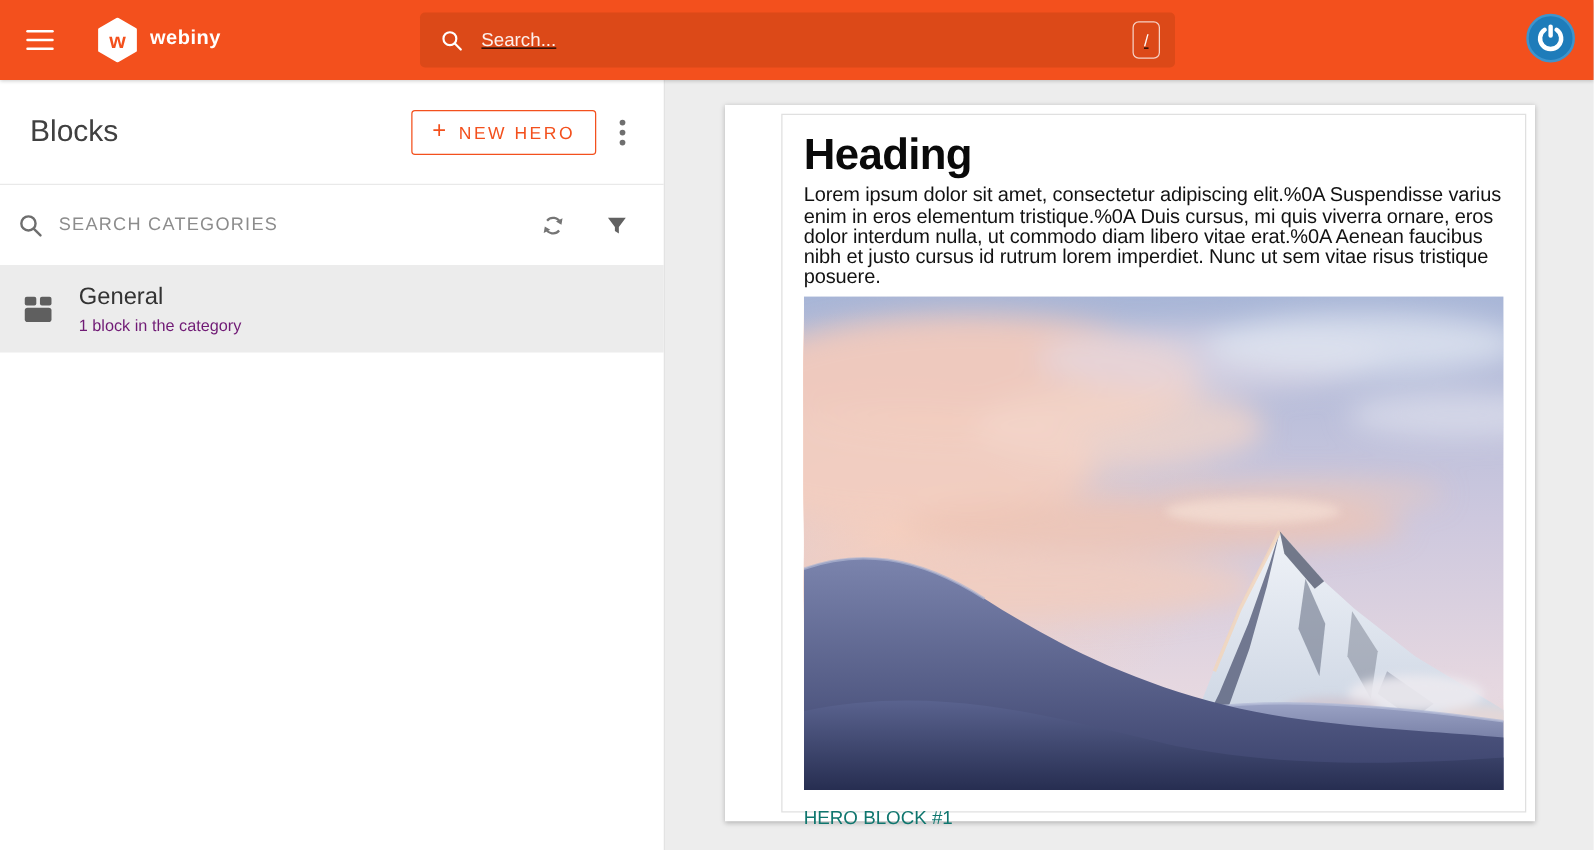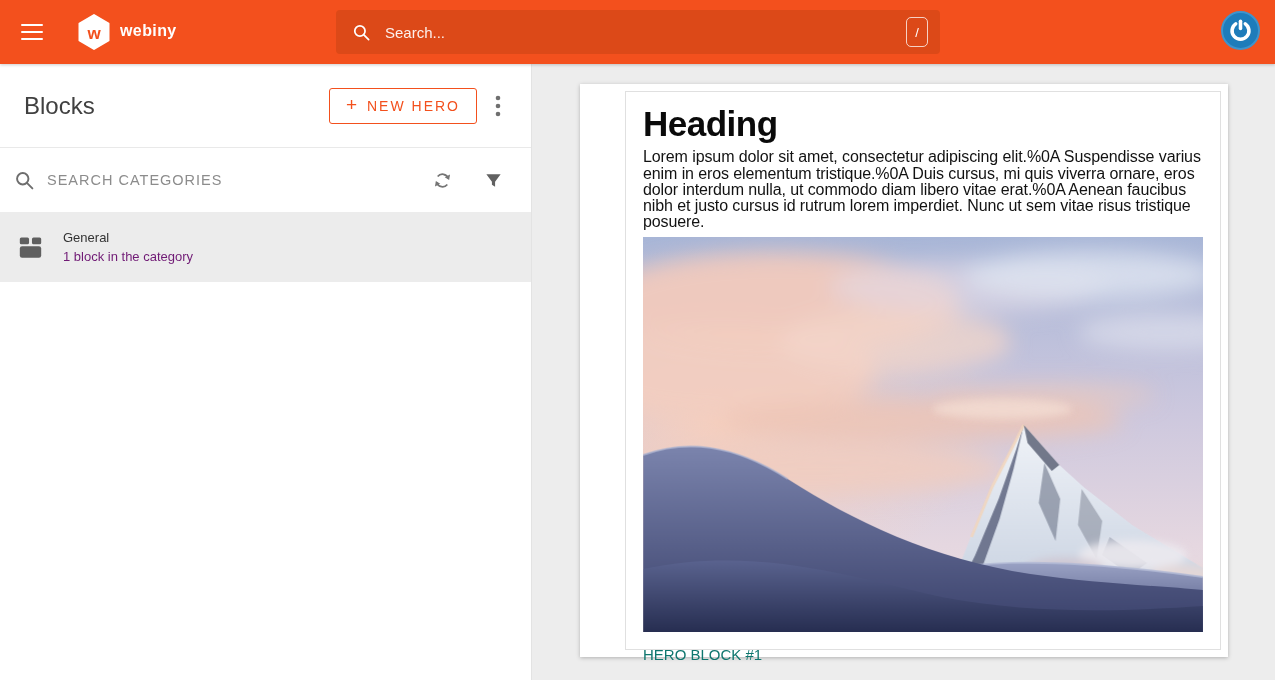--- a/index.html
+++ b/index.html
@@ -17,21 +17,21 @@
   *{margin:0;padding:0;box-sizing:border-box;}
   html,body{width:1275px;height:680px;overflow:hidden;}
   body{font-family:"Liberation Sans","DejaVu Sans",sans-serif;background:#fff;}
 
   
   .topbar{position:relative;height:64px;background:var(--primary);box-shadow:0 1px 3px rgba(0,0,0,.2);z-index:5;}
   .menu-btn{position:absolute;left:21px;top:24px;width:22px;height:16px;display:flex;flex-direction:column;justify-content:space-between;background:none;border:none;cursor:pointer;}
   .menu-btn span{display:block;height:2.4px;background:#fff;border-radius:1px;}
   .brand{position:absolute;left:77px;top:14px;display:flex;align-items:center;gap:9px;cursor:pointer;}
   .brand-text{color:#fff;font-size:16px;font-weight:700;letter-spacing:.4px;line-height:1;padding-bottom:3px;}
-  .searchbar{position:absolute;left:336px;top:10px;width:604px;height:44px;background:var(--topbar-search-bg);border-radius:4px;display:flex;align-items:center;padding:0 12px 0 16px;}
+  .searchbar{position:absolute;left:336px;top:10px;width:604px;height:44px;background:var(--topbar-search-bg);border-radius:4px;display:flex;align-items:center;padding:0 12px 0 16px;text-decoration:underline;}
   .searchbar input{flex:1;margin-left:14px;background:transparent;border:none;outline:none;color:#fff;font-size:15px;font-family:inherit;}
   .searchbar input::placeholder{color:rgba(255,255,255,.92);}
   .kbd{width:22px;height:30px;border:1px solid rgba(255,255,255,.75);border-radius:5px;color:#fff;font-size:13px;display:flex;align-items:center;justify-content:center;}
   .avatar{position:absolute;right:15px;top:11px;width:39px;height:39px;border-radius:50%;background:var(--avatar-blue);border:2px solid #3e94cd;display:flex;align-items:center;justify-content:center;cursor:pointer;}
 
   
   .content{display:flex;height:616px;}
   .sidebar{width:532px;background:#fff;border-right:1px solid #e3e3e3;}
   .preview-pane{flex:1;background:var(--preview-bg);overflow:hidden;}
 
@@ -42,21 +42,21 @@
   .new-block-btn{display:flex;align-items:center;gap:10px;height:36px;padding:0 16px;background:#fff;border:1px solid var(--primary);border-radius:3px;color:var(--primary);font-size:14px;font-weight:500;letter-spacing:2px;font-family:inherit;cursor:pointer;}
   .new-block-btn .plus{font-size:19px;font-weight:400;letter-spacing:0;line-height:1;padding-bottom:2px;}
   .dots-btn{background:none;border:none;cursor:pointer;padding:4px 2px;display:flex;}
   .search-row{height:64px;display:flex;align-items:center;padding:0 26px 0 14px;}
   .search-row input{flex:1;margin-left:12px;border:none;outline:none;font-size:14.5px;letter-spacing:1px;color:#444;font-family:inherit;}
   .search-row input::placeholder{color:var(--text-muted);}
   .icon-btn{background:none;border:none;cursor:pointer;display:flex;align-items:center;justify-content:center;padding:2px;}
   .icon-btn + .icon-btn{margin-left:27px;}
   .category-item{height:70px;background:var(--sidebar-selected-bg);display:flex;align-items:center;padding:0 17px;cursor:pointer;}
   .cat-text{margin-left:19px;}
-  .cat-name{font-size:13px;color:#333;margin-bottom:4px;}
+  .cat-name{font-size:19px;color:#333;margin-bottom:4px;}
   .cat-desc{font-size:13px;color:#701a75;}
 
   
   .block-card{width:648px;margin:20px 47px 0 48px;background:#fff;box-shadow:0 1px 4px rgba(0,0,0,.25);padding:7px;height:573px;}
   .block-inner{border:1px solid var(--card-border);height:100%;padding:8px 17px 0 17px;margin-left:38px;}
   .block-heading{font-size:35px;font-weight:700;color:#0a0a0a;letter-spacing:-.5px;margin:4px 0 5px;line-height:1.15;}
   .block-paragraph{font-size:16px;line-height:16.3px;letter-spacing:-.1px;color:#121212;margin:0 0 6px;}
   .block-image{width:100%;height:395px;overflow:hidden;}
   .block-image svg{display:block;}
   .block-label{margin-top:14px;font-size:15px;color:#0f766e;}

